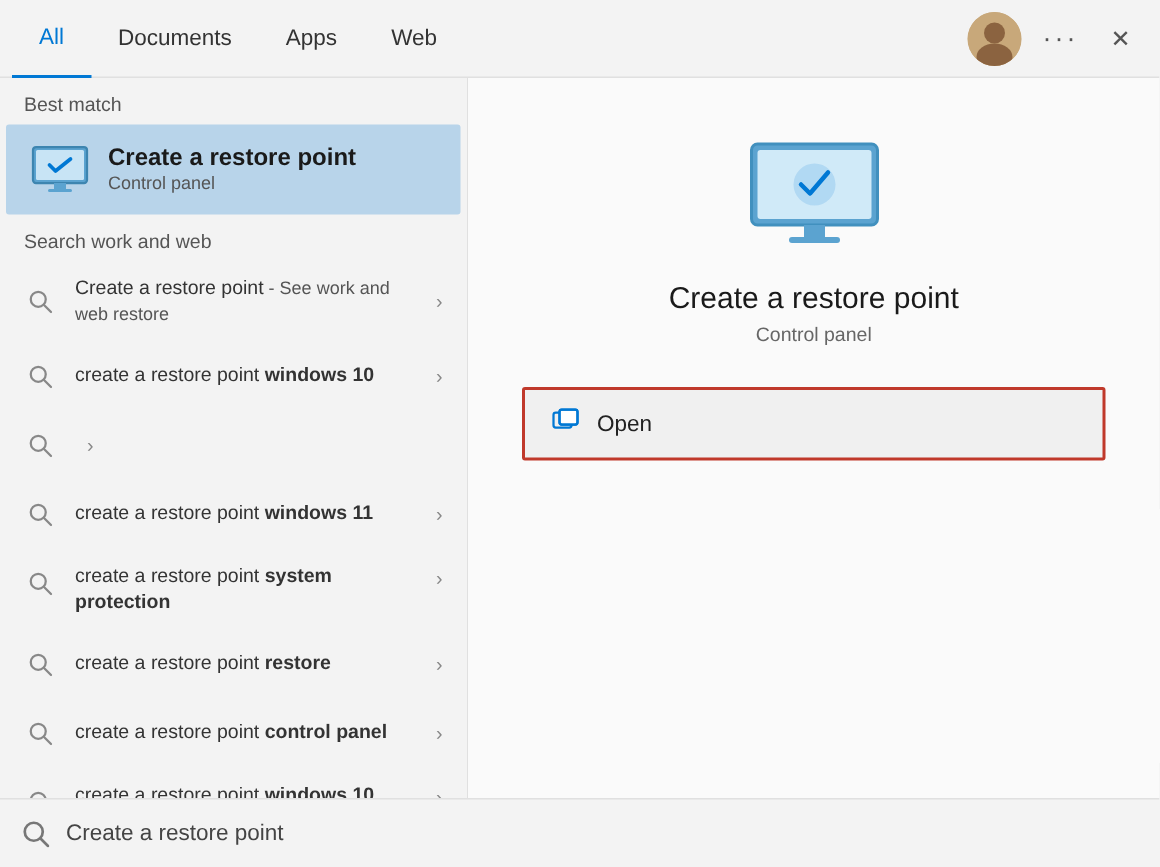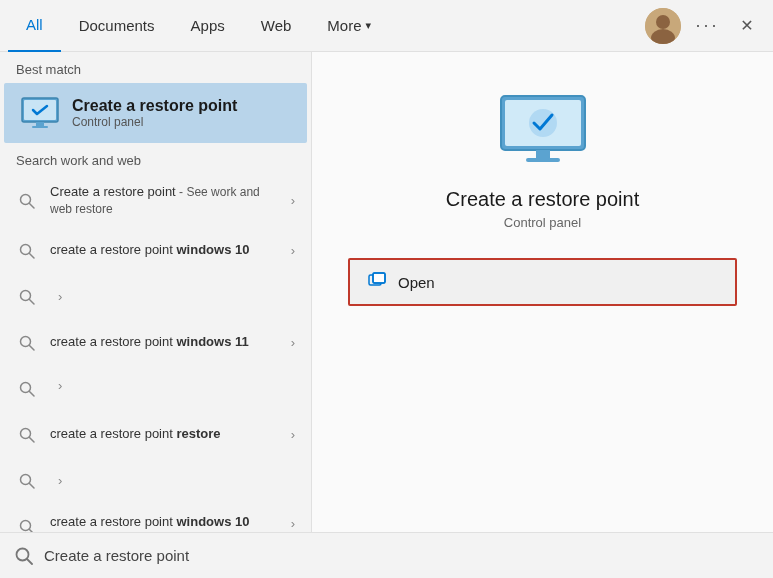--- a/index.html
+++ b/index.html
@@ -273,24 +273,20 @@
   </div>
   <div class="top-bar-tab">
     <span>Documents</span>
   </div>
   <div class="top-bar-tab">
     <span>Apps</span>
   </div>
   <div class="top-bar-tab">
     <span>Web</span>
   </div>
-  <div class="top-bar-tab">
-    <span>More</span>
-    <span class="more-dropdown-arrow">▾</span>
-  </div>
   <div class="top-bar-spacer"></div>
   <div class="top-bar-avatar">
 
     <svg viewBox="0 0 36 36" xmlns="http://www.w3.org/2000/svg">
       <circle cx="18" cy="18" r="18" fill="#c8a87a"></circle>
       <circle cx="18" cy="14" r="7" fill="#8b6340"></circle>
       <ellipse cx="18" cy="30" rx="12" ry="9" fill="#8b6340"></ellipse>
     </svg>
   </div>
   <div class="top-bar-more">
@@ -379,20 +375,23 @@
         <div class="search-item-arrow">›</div>
       </div>
 
       <div class="search-item">
         <div class="search-item-icon" style="align-self: flex-start; margin-top: 2px;">
           <svg width="16" height="16" viewBox="0 0 16 16" fill="none" xmlns="http://www.w3.org/2000/svg">
             <circle cx="6.5" cy="6.5" r="5" stroke="#888" stroke-width="1.5"></circle>
             <line x1="10.5" y1="10.5" x2="15" y2="15" stroke="#888" stroke-width="1.5" stroke-linecap="round"></line>
           </svg>
         </div>
+        <div class="search-item-text">
+          create a restore point <strong>system<br>protection</strong>
+        </div>
         <div class="search-item-arrow" style="align-self: flex-start; margin-top: 2px;">›</div>
       </div>
 
       <div class="search-item">
         <div class="search-item-icon">
           <svg width="16" height="16" viewBox="0 0 16 16" fill="none" xmlns="http://www.w3.org/2000/svg">
             <circle cx="6.5" cy="6.5" r="5" stroke="#888" stroke-width="1.5"></circle>
             <line x1="10.5" y1="10.5" x2="15" y2="15" stroke="#888" stroke-width="1.5" stroke-linecap="round"></line>
           </svg>
         </div>
@@ -401,20 +400,23 @@
         </div>
         <div class="search-item-arrow">›</div>
       </div>
 
       <div class="search-item">
         <div class="search-item-icon">
           <svg width="16" height="16" viewBox="0 0 16 16" fill="none" xmlns="http://www.w3.org/2000/svg">
             <circle cx="6.5" cy="6.5" r="5" stroke="#888" stroke-width="1.5"></circle>
             <line x1="10.5" y1="10.5" x2="15" y2="15" stroke="#888" stroke-width="1.5" stroke-linecap="round"></line>
           </svg>
+        </div>
+        <div class="search-item-text">
+          create a restore point <strong>control panel</strong>
         </div>
         <div class="search-item-arrow">›</div>
       </div>
 
       <div class="search-item">
         <div class="search-item-icon" style="align-self: flex-start; margin-top: 2px;">
           <svg width="16" height="16" viewBox="0 0 16 16" fill="none" xmlns="http://www.w3.org/2000/svg">
             <circle cx="6.5" cy="6.5" r="5" stroke="#888" stroke-width="1.5"></circle>
             <line x1="10.5" y1="10.5" x2="15" y2="15" stroke="#888" stroke-width="1.5" stroke-linecap="round"></line>
           </svg>

